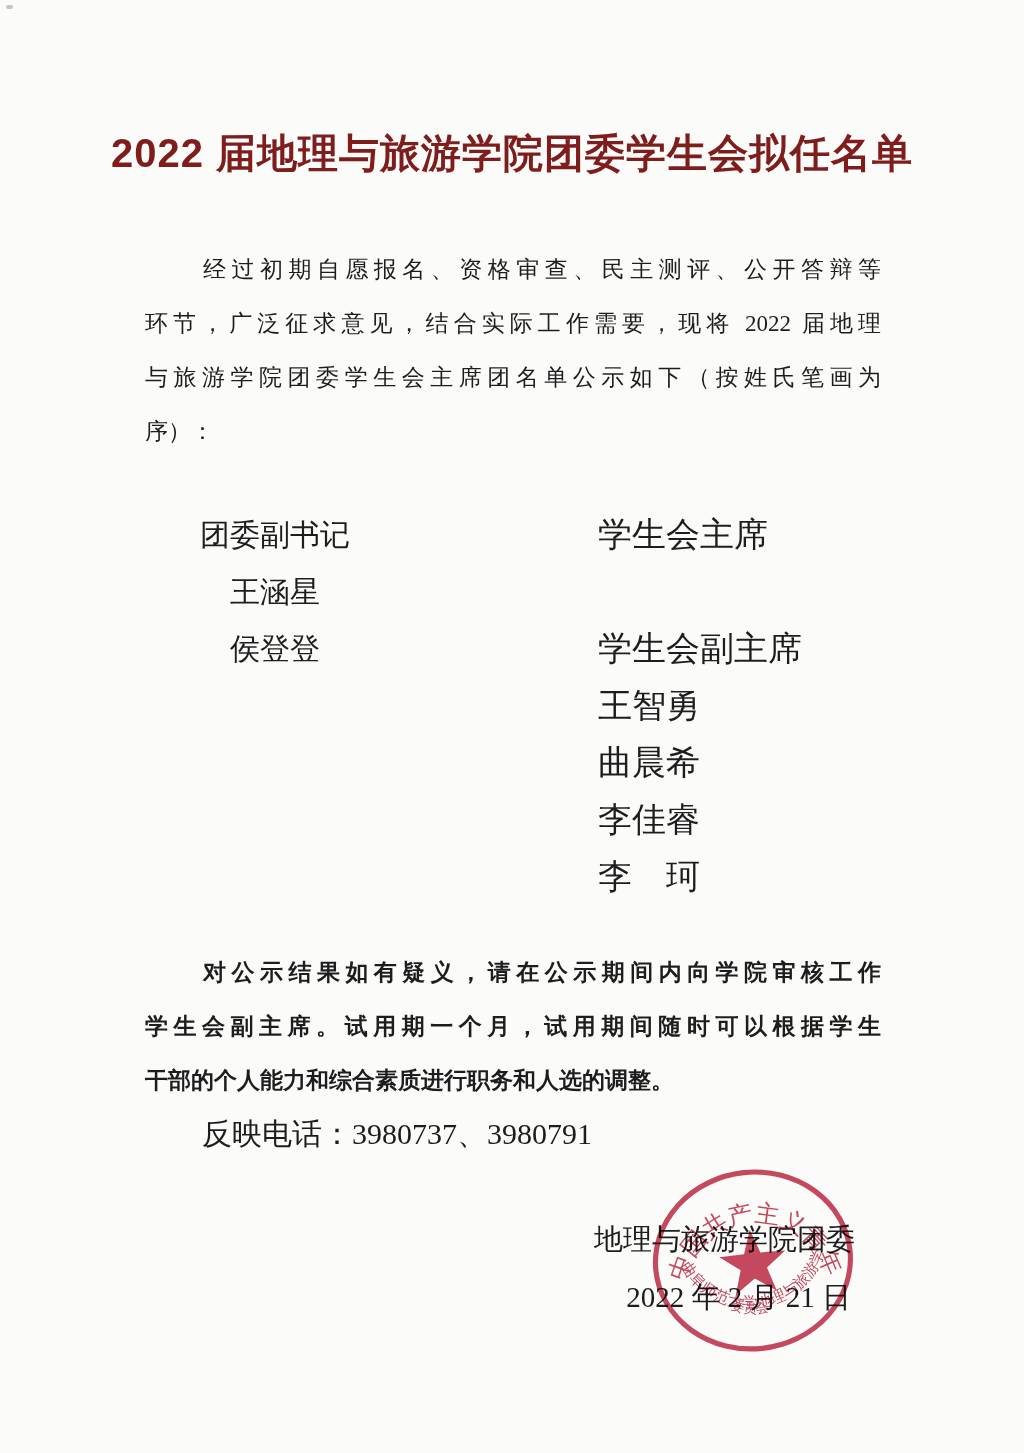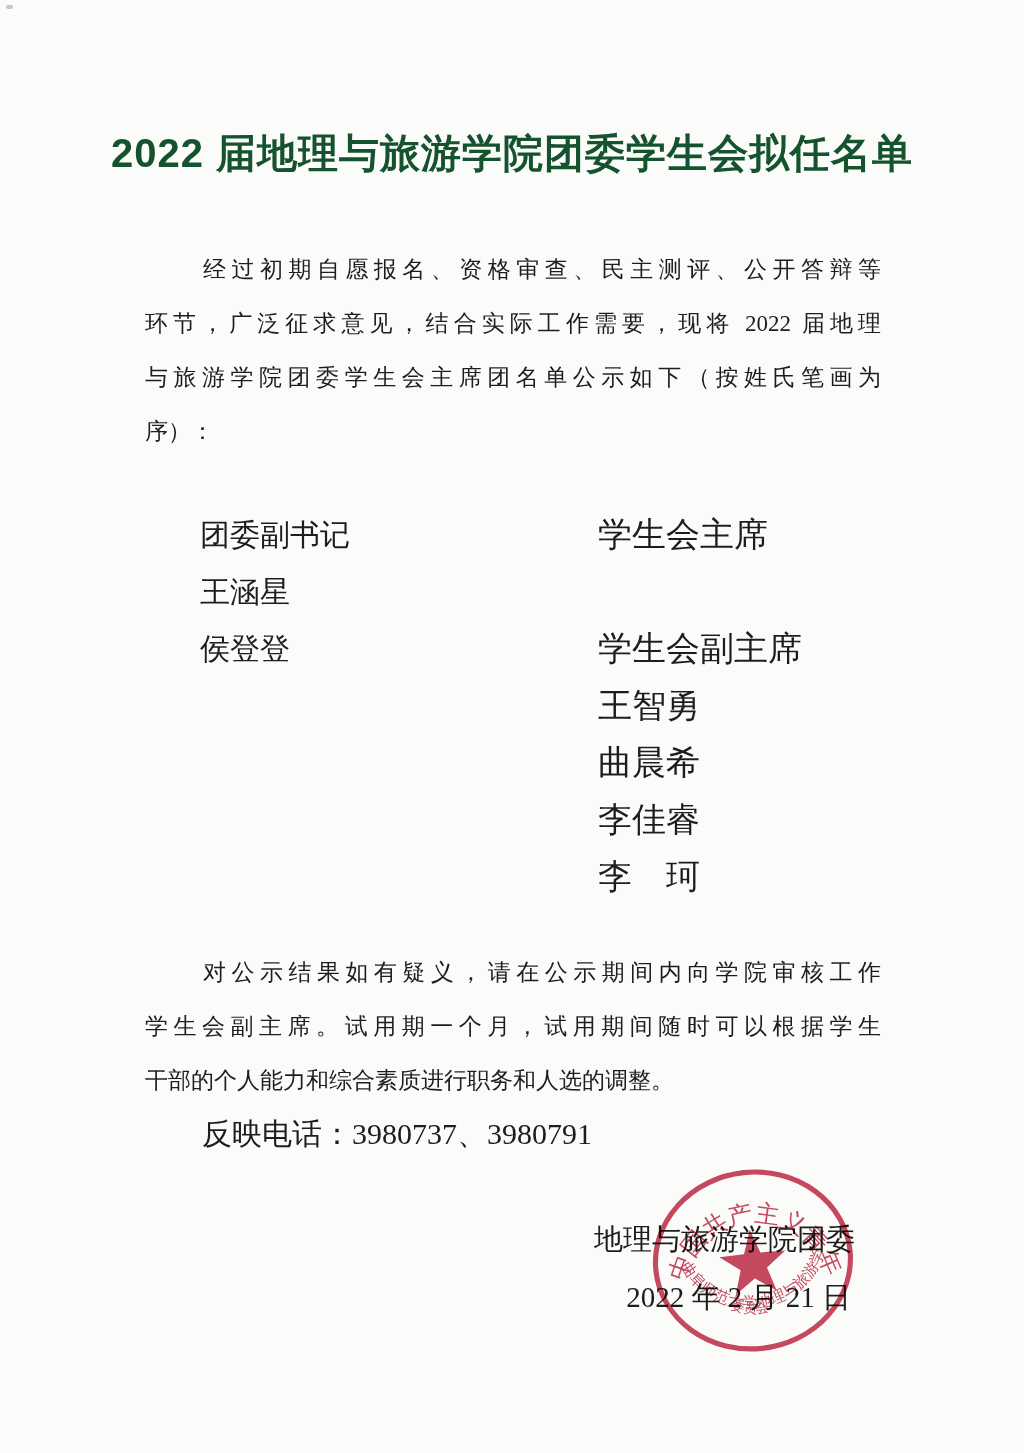--- a/index.html
+++ b/index.html
@@ -20,21 +20,21 @@
     width: 7px; height: 4px; background: #9a9a9a; opacity: .55;
     border-radius: 2px;
   }
   .title-line {
     position: absolute; left: 0; width: 1024px;
     text-align: center;
     font-family: "Liberation Sans", "DejaVu Sans", sans-serif;
     font-weight: 700;
     font-size: 40px;
     letter-spacing: 1px;
-    color: #14532d;
+    color: #7f1d1d;
     white-space: nowrap;
   }
   .t1 { top: 126px; }
   .t2 { top: 188px; letter-spacing: 6px; }
   .block {
     position: absolute; left: 145px; width: 736px;
     font-size: 23px;
   }
   .doc-line {
     line-height: 54px;
@@ -42,28 +42,28 @@
     white-space: nowrap;
   }
   .jl {
     white-space: normal;
     text-align: justify;
     text-align-last: justify;
   }
   .ind { text-indent: 58px; }
   .cols-left {
     position: absolute; left: 200px; top: 506px;
-    font-size: 30px; line-height: 57px;
+    font-size: 30px; line-height: 57px; text-align: center;
   }
   .cols-right {
     position: absolute; left: 598px; top: 506px;
     font-size: 34px; line-height: 57px;
   }
   .cols-left div, .cols-right div { height: 57px; white-space: pre; }
-  .p2 { top: 946px; }
+  .p2 { top: 946px; font-weight: bold; }
   .meta-line {
     position: absolute; left: 202px;
     font-size: 30px; line-height: 44px; white-space: nowrap;
   }
   .time-line { top: 1110px; }
   .phone-line { top: 1112px; }
   .sig {
     position: absolute; left: 145px; width: 736px;
     text-align: right; white-space: nowrap;
   }

